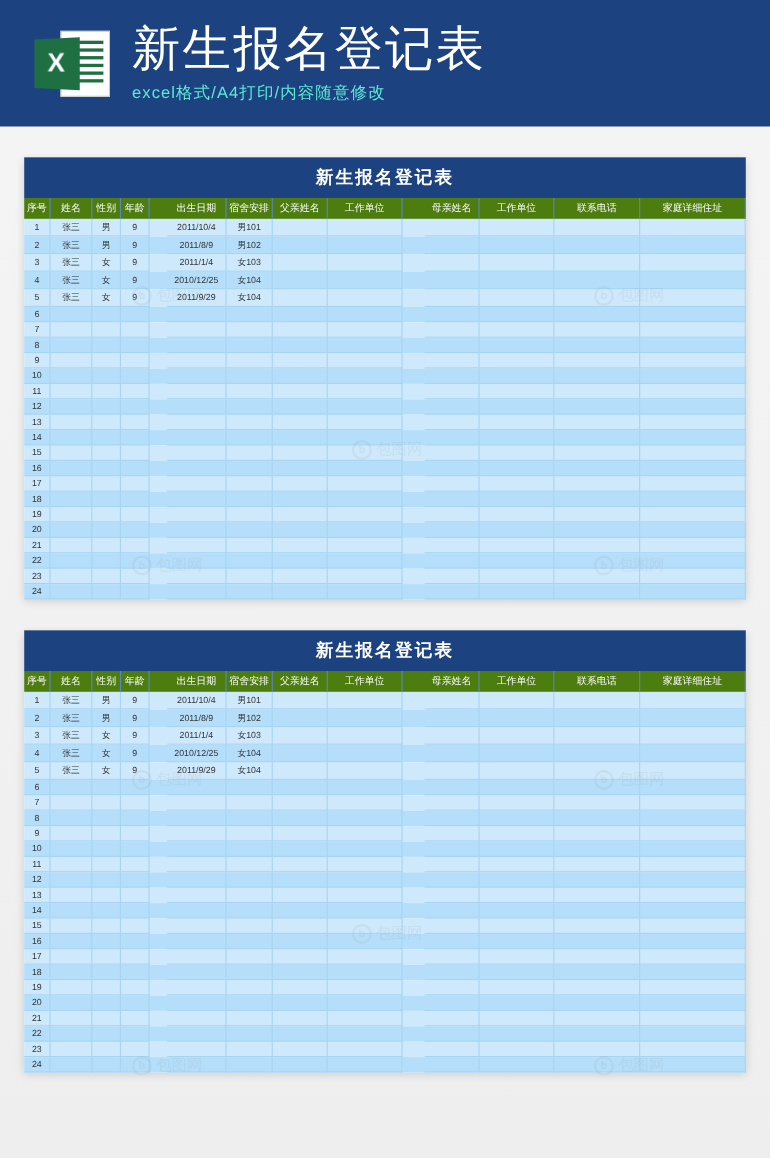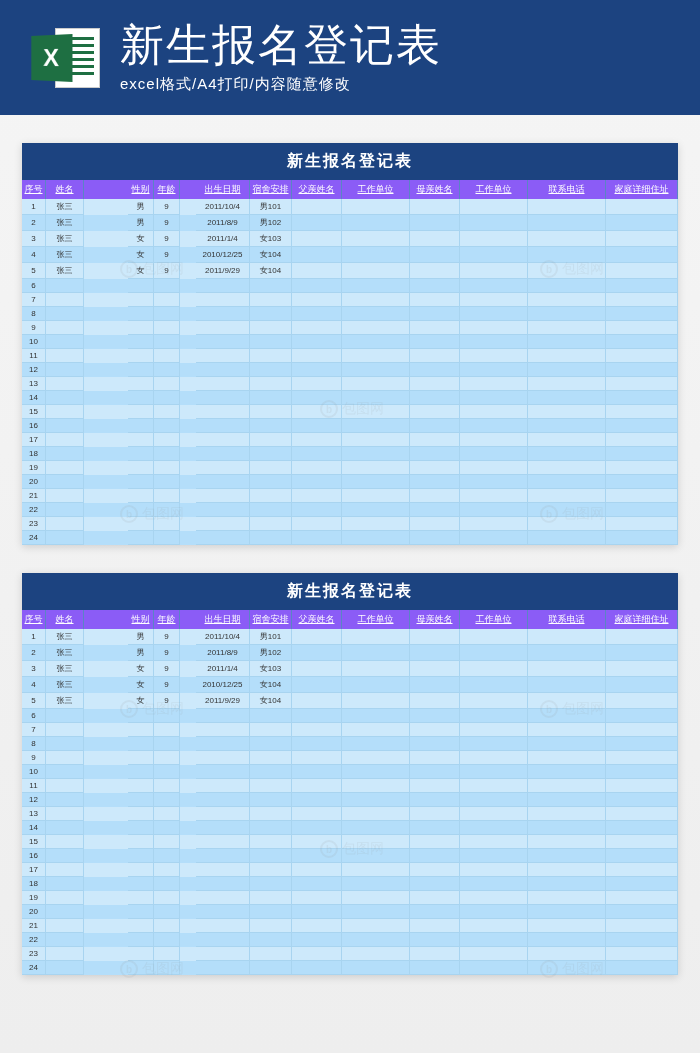--- a/index.html
+++ b/index.html
@@ -72,45 +72,44 @@
       justify-content: center;
     }
     .banner-title {
       color: #fff;
       font-size: 44px;
       font-weight: 300;
       letter-spacing: 2px;
       line-height: 1.1;
     }
     .banner-subtitle {
-      color: #ffffff;
+      color: #5eead4;
       font-size: 15px;
       margin-top: 6px;
       letter-spacing: 1px;
     }
     .sheet-container {
       margin: 28px 22px;
       background: #fff;
       box-shadow: 0 2px 8px rgba(0,0,0,0.15);
     }
     .sheet-title {
       background: #1c4380;
       color: #fff;
       text-align: center;
       font-size: 16px;
       font-weight: bold;
       padding: 8px 0;
       letter-spacing: 2px;
     }
     .sheet-header-row {
       display: flex;
-      background: #8b5cf6;
+      background: #4d7c0f;
       color: #fff;
       font-size: 9px;
-      text-decoration: underline;
     }
     .sheet-header-row .cell {
       border-right: 1px solid #5a85c4;
       padding: 3px 2px;
       text-align: center;
       display: flex;
       align-items: center;
       justify-content: center;
     }
     .data-row {
@@ -129,27 +128,27 @@
       border-bottom: 1px solid #a8d4f0;
       padding: 2px;
       text-align: center;
       display: flex;
       align-items: center;
       justify-content: center;
       min-height: 13px;
     }
     .c-seq { width: 24px; }
     .c-name { width: 38px; }
-    .c-sex { width: 26px; margin-left: 44px; }
+    .c-sex { width: 26px; }
     .c-age { width: 26px; }
     .c-birth { width: 54px; margin-left: 16px; }
     .c-dorm { width: 42px; }
     .c-fname { width: 50px; }
     .c-work1 { width: 68px; }
-    .c-mname { width: 50px; }
+    .c-mname { width: 50px; margin-left: 20px; }
     .c-work2 { width: 68px; }
     .c-phone { width: 78px; }
     .c-addr { flex: 1; }
     .watermark {
       position: absolute;
       color: rgba(150,150,150,0.12);
       font-size: 14px;
       display: flex;
       align-items: flex-end;
       gap: 4px;

